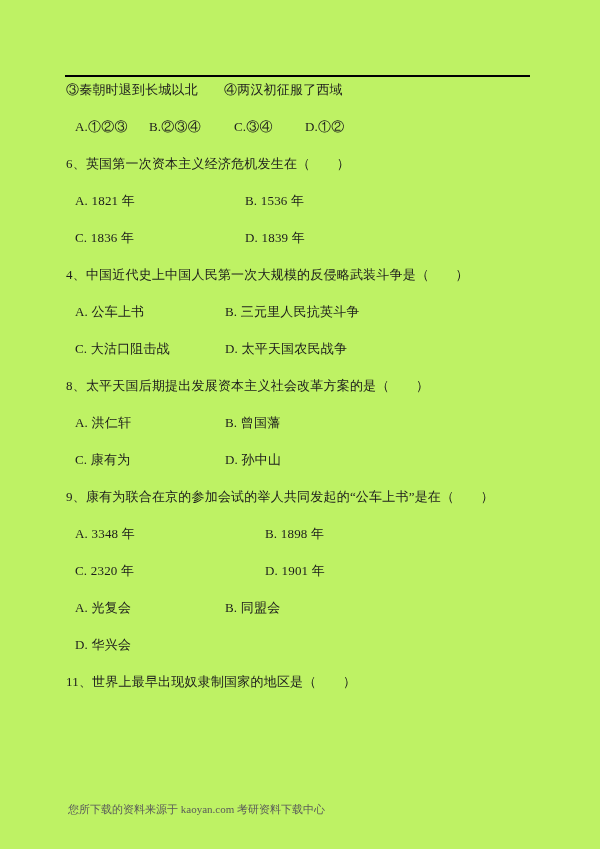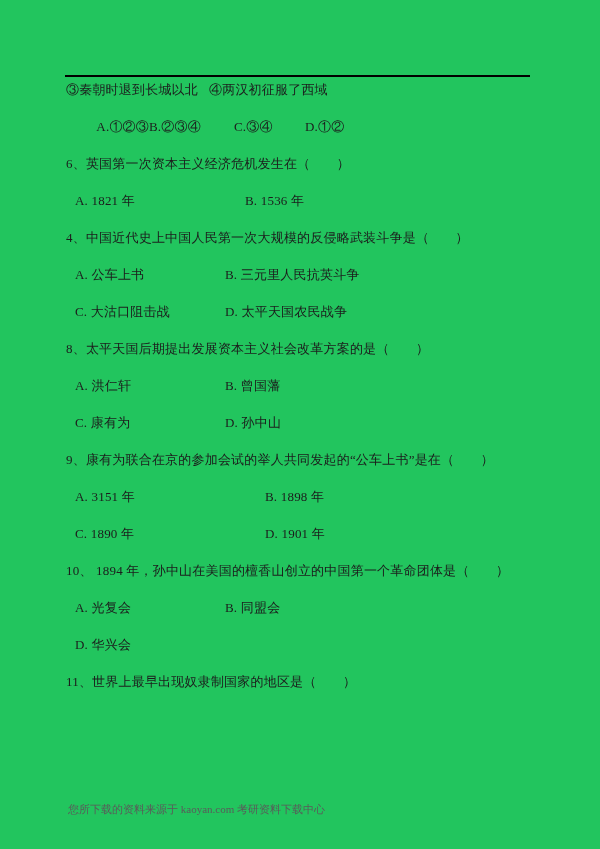--- a/index.html
+++ b/index.html
@@ -4,21 +4,21 @@
 <style>
   html, body { margin: 0; padding: 0; }
   body {
     width: 600px; height: 849px;
     background: #f4f4f4;
     font-family: "Liberation Serif", "DejaVu Serif", serif;
   }
   .page {
     position: relative;
     width: 600px; height: 849px;
-    background: #22c55e;
+    background: #bef264;
     overflow: hidden;
   }
   .rule {
     position: absolute;
     left: 65px; top: 75px;
     width: 465px; height: 2px;
     background: #000000;
   }
   .content {
     position: absolute;
@@ -27,27 +27,27 @@
   .row {
     height: 37px;
     display: flex;
     align-items: center;
     font-size: 13px;
     color: #1c1c1c;
     white-space: pre;
     letter-spacing: 0.2px;
   }
   .opt { padding-left: 9px; }
-  .w74  { display: inline-block; width: 74px; text-align: right;  }
+  .w74  { display: inline-block; width: 74px;  }
   .w85  { display: inline-block; width: 85px;  }
   .w71  { display: inline-block; width: 71px; font-family: Liberation Serif, serif;  }
   .w150 { display: inline-block; width: 150px; }
   .w170 { display: inline-block; width: 170px; }
   .w190 { display: inline-block; width: 190px; }
-  .gap20 { margin-left: 11px; }
+  .gap20 { margin-left: 26px; }
   .footer {
     position: absolute;
     left: 68px; top: 769px;
     font-size: 11px;
     line-height: 16px;
     color: #5a5a5a;
     white-space: pre;
   }
 </style>
 </head>
@@ -71,20 +71,24 @@
       <span>D.①②</span>
     </div>
 
     <div class="row">
       <span>6、英国第一次资本主义经济危机发生在（　　）</span>
     </div>
     <div class="row opt">
       <span class="w170">A. 1821 年</span>
       <span>B. 1536 年</span>
     </div>
+    <div class="row opt">
+      <span class="w170">C. 1836 年</span>
+      <span>D. 1839 年</span>
+    </div>
 
     <div class="row">
       <span>4、中国近代史上中国人民第一次大规模的反侵略武装斗争是（　　）</span>
     </div>
     <div class="row opt">
       <span class="w150">A. 公车上书</span>
       <span>B. 三元里人民抗英斗争</span>
     </div>
     <div class="row opt">
       <span class="w150">C. 大沽口阻击战</span>
@@ -100,31 +104,28 @@
     </div>
     <div class="row opt">
       <span class="w150">C. 康有为</span>
       <span>D. 孙中山</span>
     </div>
 
     <div class="row">
       <span>9、康有为联合在京的参加会试的举人共同发起的“公车上书”是在（　　）</span>
     </div>
     <div class="row opt">
-      <span class="w190">A. 3151 年</span>
+      <span class="w190">A. 3348 年</span>
       <span>B. 1898 年</span>
     </div>
     <div class="row opt">
-      <span class="w190">C. 1890 年</span>
+      <span class="w190">C. 2320 年</span>
       <span>D. 1901 年</span>
     </div>
 
-    <div class="row">
-      <span>10、 1894 年，孙中山在美国的檀香山创立的中国第一个革命团体是（　　）</span>
-    </div>
     <div class="row opt">
       <span class="w150">A. 光复会</span>
       <span>B. 同盟会</span>
     </div>
     <div class="row opt">
       <span>D. 华兴会</span>
     </div>
 
     <div class="row">
       <span>11、世界上最早出现奴隶制国家的地区是（　　）</span>

